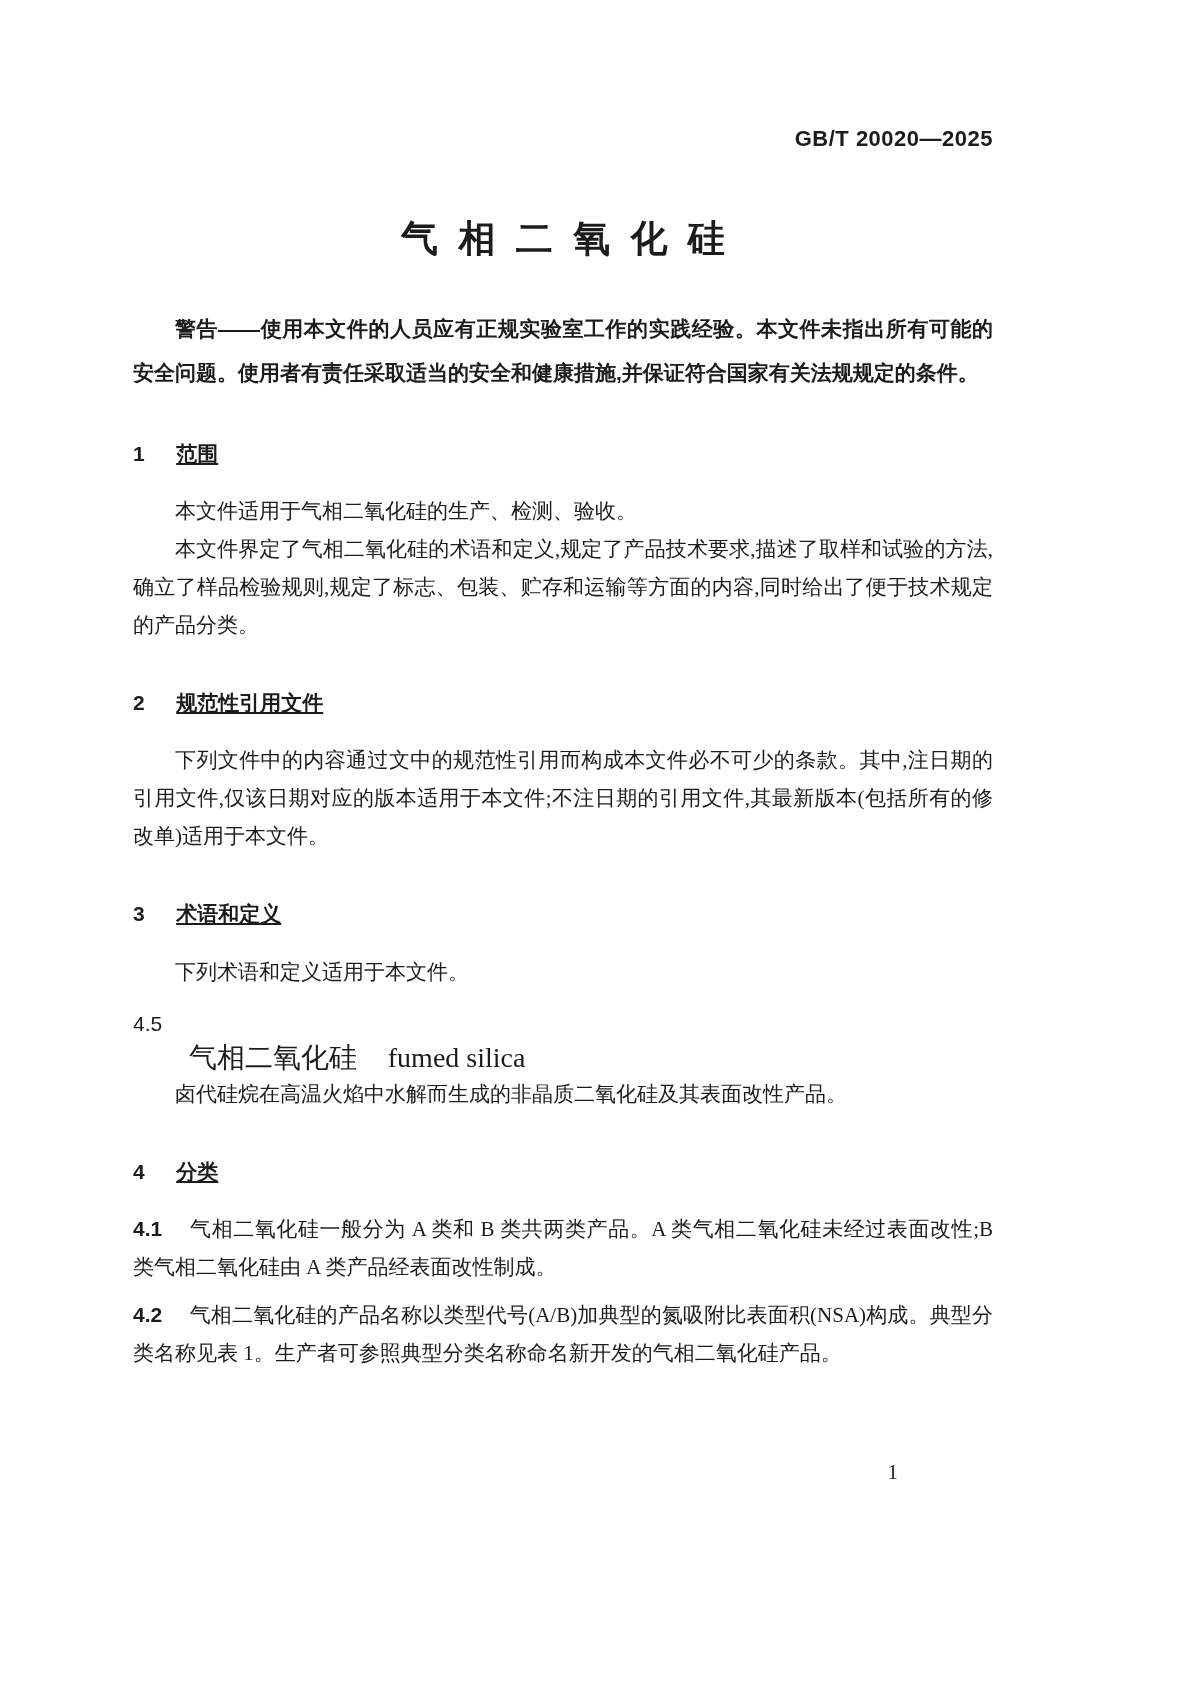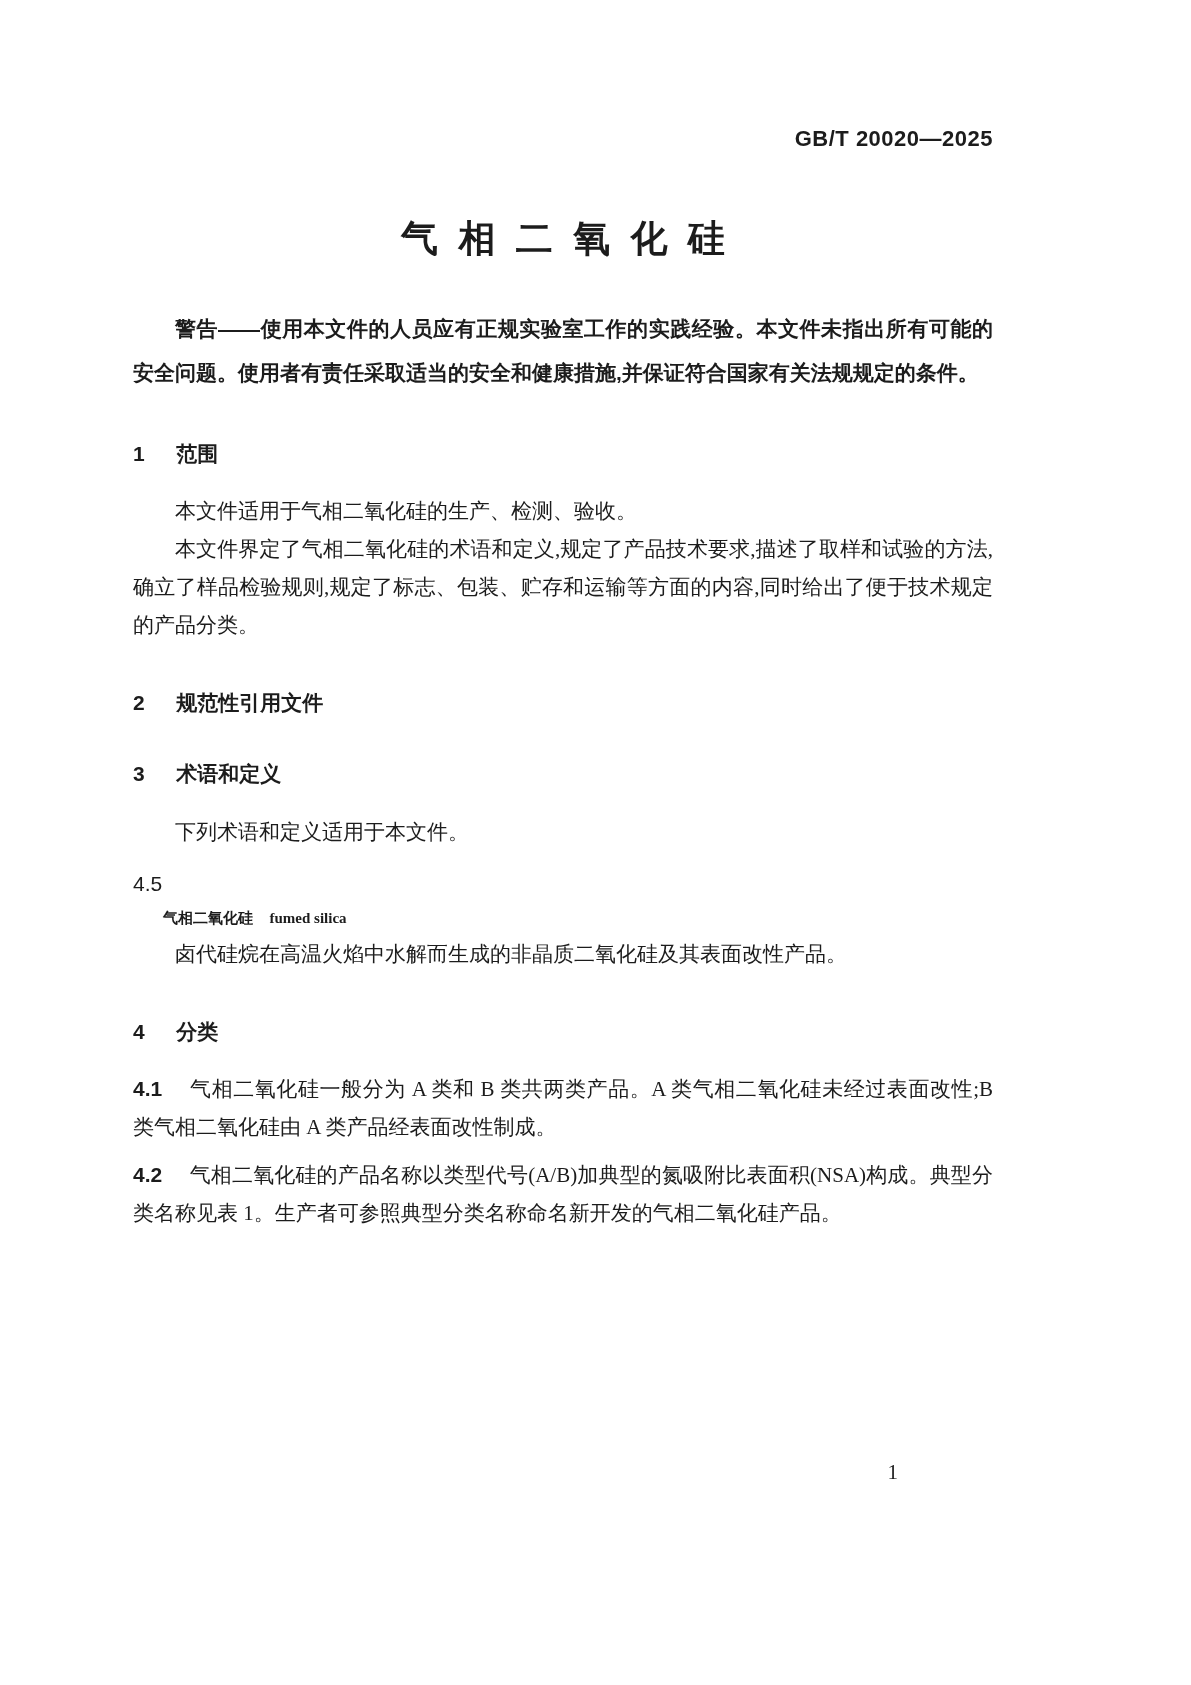--- a/index.html
+++ b/index.html
@@ -49,20 +49,21 @@
     text-align: justify;
     text-indent: 2em;
   }
   .section-heading {
     margin-top: 46px;
     margin-bottom: 26px;
     font-family: "Liberation Sans", "DejaVu Sans", sans-serif;
     font-weight: bold;
     font-size: 21px;
     line-height: 1.2;
+    text-decoration: underline;
   }
   .section-heading .heading-num {
     display: inline-block;
     margin-right: 1.5em;
   }
   .para {
     margin: 0;
     font-size: 21px;
     line-height: 38px;
     text-align: justify;
@@ -78,24 +79,24 @@
     white-space: nowrap;
   }
   .clause-label {
     margin-top: 16px;
     font-family: "Liberation Sans", "DejaVu Sans", sans-serif;
     font-size: 21px;
     line-height: 34px;
     font-weight: normal;
   }
   .term-line {
-    font-size: 15px;
+    font-size: 28px;
     line-height: 34px;
     padding-left: 2em;
-    font-weight: bold;
+    font-weight: normal;
   }
   .term-line .term-cn {
     font-family: "Liberation Sans", "DejaVu Sans", sans-serif;
     margin-right: 1.1em;
   }
   .term-line .term-en {
     font-family: "Liberation Serif", "DejaVu Serif", serif;
   }
   .clause-para {
     margin: 0;
@@ -130,20 +131,21 @@
 
   <div class="section-heading">
     <span class="heading-num">1</span><span>范围</span>
   </div>
   <p class="para">本文件适用于气相二氧化硅的生产、检测、验收。</p>
   <p class="para">本文件界定了气相二氧化硅的术语和定义,规定了产品技术要求,描述了取样和试验的方法,确立了样品检验规则,规定了标志、包装、贮存和运输等方面的内容,同时给出了便于技术规定的产品分类。</p>
 
   <div class="section-heading">
     <span class="heading-num">2</span><span>规范性引用文件</span>
   </div>
+  <p class="para">下列文件中的内容通过文中的规范性引用而构成本文件必不可少的条款。其中,注日期的引用文件,仅该日期对应的版本适用于本文件;不注日期的引用文件,其最新版本(包括所有的修改单)适用于本文件。</p>
 
   <div class="section-heading">
     <span class="heading-num">3</span><span>术语和定义</span>
   </div>
   <p class="para">下列术语和定义适用于本文件。</p>
   <div class="clause-label">4.5</div>
   <div class="term-line">
     <span class="term-cn">气相二氧化硅</span><span class="term-en">fumed silica</span>
   </div>
   <p class="para">卤代硅烷在高温火焰中水解而生成的非晶质二氧化硅及其表面改性产品。</p>

